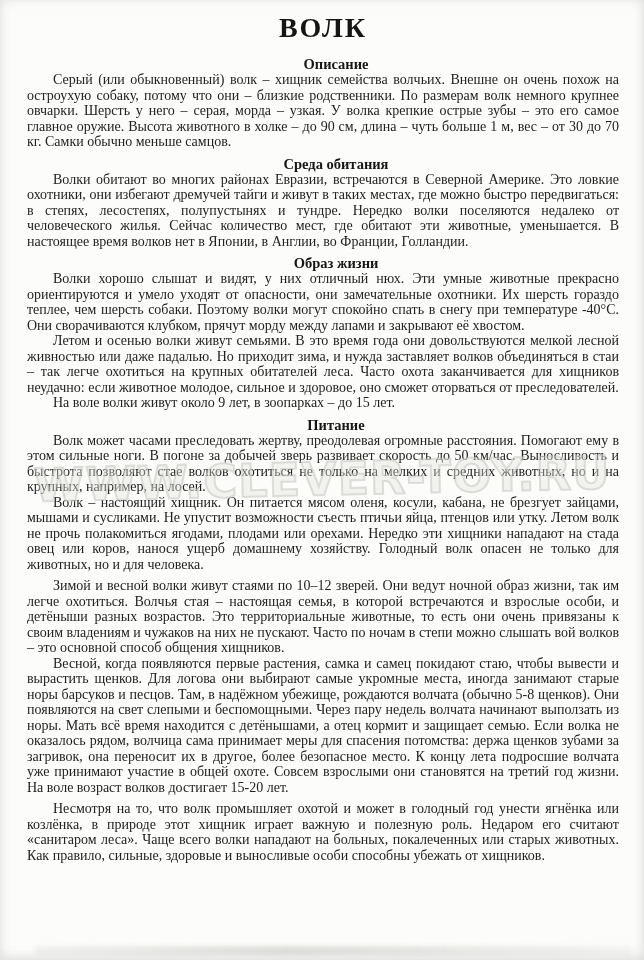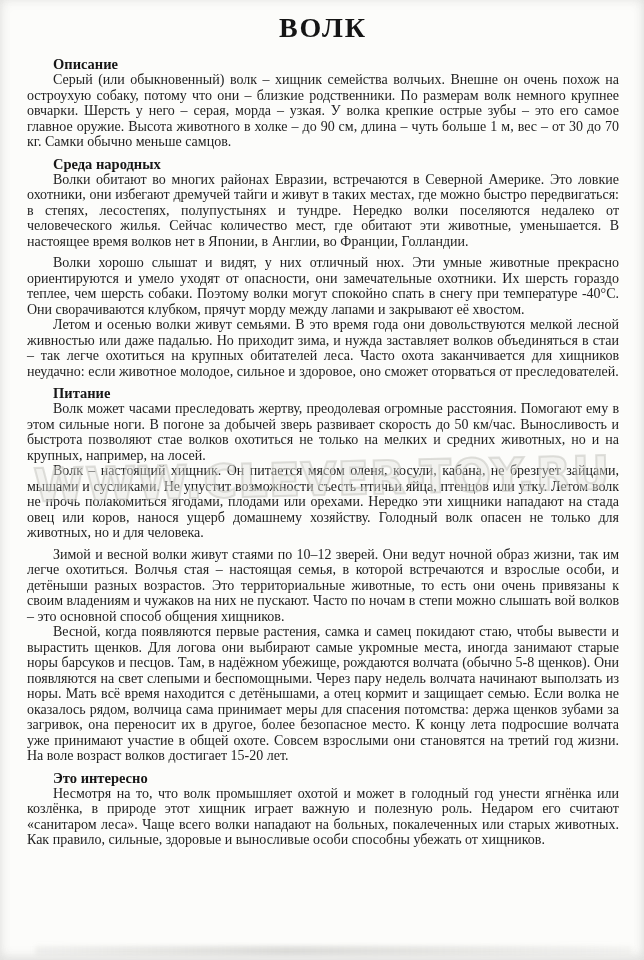--- a/index.html
+++ b/index.html
@@ -34,20 +34,21 @@
     color: #151515;
   }
   .section { margin-top: 6px; }
   .section-heading {
     font-size: 14.5px;
     font-weight: bold;
     line-height: 16px;
     text-indent: 26px;
     margin: 0;
     color: #161616;
+    text-align: center;
   }
   .para {
     margin: 0;
     font-size: 14px;
     line-height: 15.5px;
     text-align: justify;
     text-indent: 26px;
     color: #222222;
   }
   .watermark {
@@ -96,42 +97,43 @@
   <div class="content">
 
     <h1 class="doc-title">ВОЛК</h1>
 
     <div class="section">
       <p class="section-heading">Описание</p>
       <p class="para">Серый (или обыкновенный) волк – хищник семейства волчьих. Внешне он очень похож на остроухую собаку, потому что они – близкие родственники. По размерам волк немного крупнее овчарки. Шерсть у него – серая, морда – узкая. У волка крепкие острые зубы – это его самое главное оружие. Высота животного в холке – до 90 см, длина – чуть больше 1 м, вес – от 30 до 70 кг. Самки обычно меньше самцов.</p>
     </div>
 
     <div class="section">
-      <p class="section-heading">Среда народных</p>
+      <p class="section-heading">Среда обитания</p>
       <p class="para">Волки обитают во многих районах Евразии, встречаются в Северной Америке. Это ловкие охотники, они избегают дремучей тайги и живут в таких местах, где можно быстро передвигаться: в степях, лесостепях, полупустынях и тундре. Нередко волки поселяются недалеко от человеческого жилья. Сейчас количество мест, где обитают эти животные, уменьшается. В настоящее время волков нет в Японии, в Англии, во Франции, Голландии.</p>
     </div>
 
     <div class="section">
+      <p class="section-heading">Образ жизни</p>
       <p class="para">Волки хорошо слышат и видят, у них отличный нюх. Эти умные животные прекрасно ориентируются и умело уходят от опасности, они замечательные охотники. Их шерсть гораздо теплее, чем шерсть собаки. Поэтому волки могут спокойно спать в снегу при температуре -40°С. Они сворачиваются клубком, прячут морду между лапами и закрывают её хвостом.</p>
       <p class="para">Летом и осенью волки живут семьями. В это время года они довольствуются мелкой лесной живностью или даже падалью. Но приходит зима, и нужда заставляет волков объединяться в стаи – так легче охотиться на крупных обитателей леса. Часто охота заканчивается для хищников неудачно: если животное молодое, сильное и здоровое, оно сможет оторваться от преследователей.</p>
+      <p class="para">На воле волки живут около 9 лет, в зоопарках – до 15 лет.</p>
     </div>
 
     <div class="section">
       <p class="section-heading">Питание</p>
       <p class="para">Волк может часами преследовать жертву, преодолевая огромные расстояния. Помогают ему в этом сильные ноги. В погоне за добычей зверь развивает скорость до 50 км/час. Выносливость и быстрота позволяют стае волков охотиться не только на мелких и средних животных, но и на крупных, например, на лосей.</p>
       <p class="para">Волк – настоящий хищник. Он питается мясом оленя, косули, кабана, не брезгует зайцами, мышами и сусликами. Не упустит возможности съесть птичьи яйца, птенцов или утку. Летом волк не прочь полакомиться ягодами, плодами или орехами. Нередко эти хищники нападают на стада овец или коров, нанося ущерб домашнему хозяйству. Голодный волк опасен не только для животных, но и для человека.</p>
     </div>
 
     <div class="section">
       <p class="para">Зимой и весной волки живут стаями по 10–12 зверей. Они ведут ночной образ жизни, так им легче охотиться. Волчья стая – настоящая семья, в которой встречаются и взрослые особи, и детёныши разных возрастов. Это территориальные животные, то есть они очень привязаны к своим владениям и чужаков на них не пускают. Часто по ночам в степи можно слышать вой волков – это основной способ общения хищников.</p>
       <p class="para">Весной, когда появляются первые растения, самка и самец покидают стаю, чтобы вывести и вырастить щенков. Для логова они выбирают самые укромные места, иногда занимают старые норы барсуков и песцов. Там, в надёжном убежище, рождаются волчата (обычно 5-8 щенков). Они появляются на свет слепыми и беспомощными. Через пару недель волчата начинают выползать из норы. Мать всё время находится с детёнышами, а отец кормит и защищает семью. Если волка не оказалось рядом, волчица сама принимает меры для спасения потомства: держа щенков зубами за загривок, она переносит их в другое, более безопасное место. К концу лета подросшие волчата уже принимают участие в общей охоте. Совсем взрослыми они становятся на третий год жизни. На воле возраст волков достигает 15-20 лет.</p>
     </div>
 
     <div class="section">
-      <p class="section-heading">Это интересно</p>
       <p class="para">Несмотря на то, что волк промышляет охотой и может в голодный год унести ягнёнка или козлёнка, в природе этот хищник играет важную и полезную роль. Недаром его считают «санитаром леса». Чаще всего волки нападают на больных, покалеченных или старых животных. Как правило, сильные, здоровые и выносливые особи способны убежать от хищников.</p>
     </div>
 
   </div>
 
   <div class="watermark">WWW.CLEVER-TOY.RU</div>
 
   <div class="scan-smudge"></div>
   <div class="edge-vignette"></div>
 

